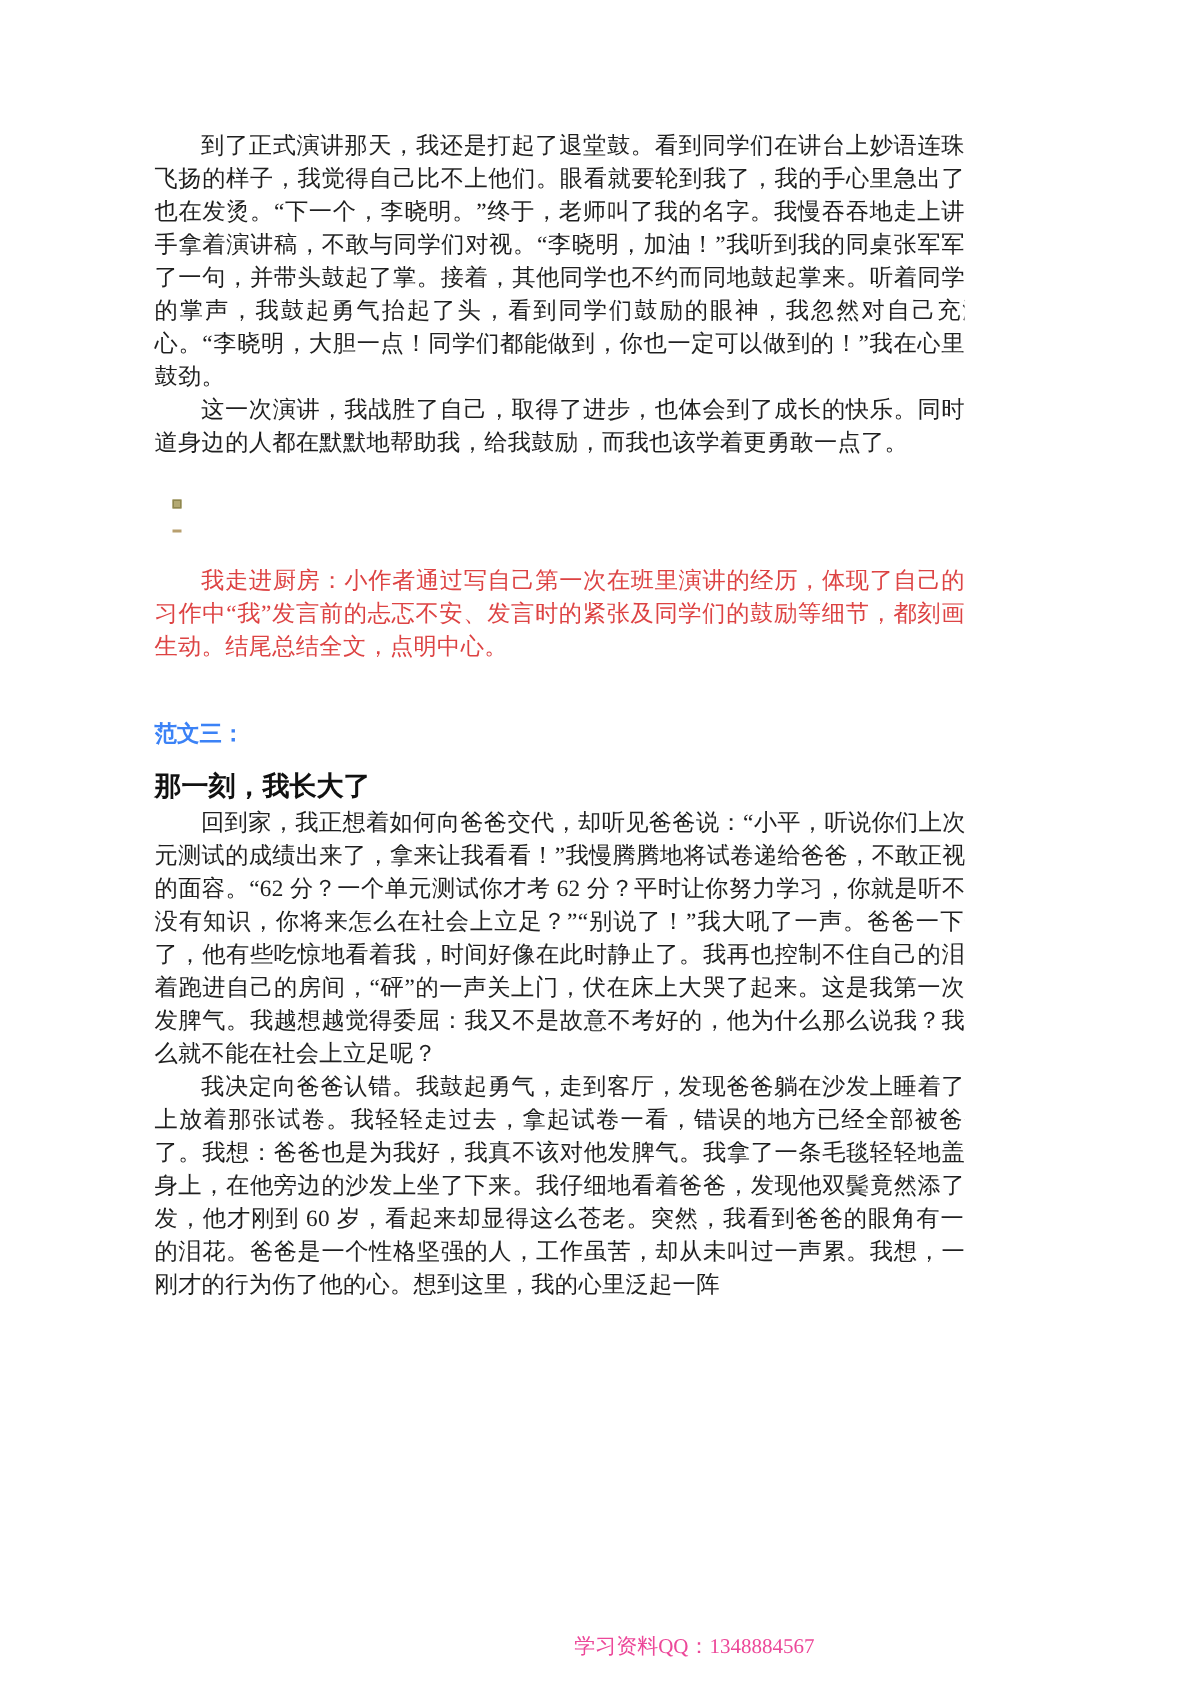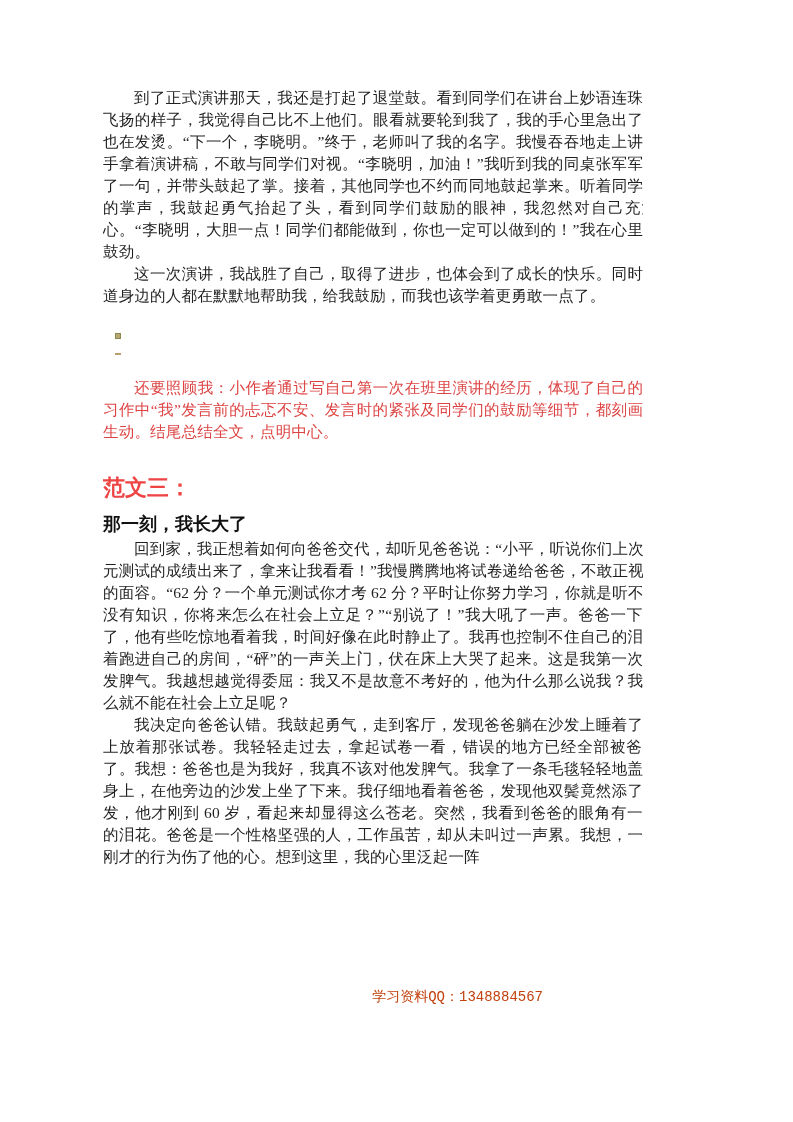--- a/index.html
+++ b/index.html
@@ -55,65 +55,65 @@
     font-family: "Liberation Serif", serif;
     font-size: 15.5px;
     line-height: 22px;
     color: #dd4343;
     text-align: justify;
     text-indent: 2em;
     letter-spacing: 0.2px;
   }
   .section-heading {
     margin: 36px 0 0 0;
-    font-family: Liberation Mono, monospace;
+    font-family: Liberation Sans, sans-serif;
     font-weight: bold;
-    font-size: 22px;
+    font-size: 15px;
     line-height: 22px;
-    color: #ef4444;
+    color: #3b82f6;
   }
   .essay-title {
     margin: 11px 0 0 0;
     text-align: left;
     font-family: "Liberation Sans", sans-serif;
     font-weight: bold;
     font-size: 18px;
     line-height: 24px;
     color: #111111;
   }
   .essay-body {
     margin-top: 2px;
   }
   .footer {
     position: absolute;
-    top: 988px;
+    top: 1090px;
     right: 100px;
-    font-family: Liberation Mono, monospace;
+    font-family: Liberation Serif, serif;
     font-size: 14px;
     line-height: 18px;
-    color: #c2410c;
+    color: #ec4899;
   }
 </style>
 </head>
 <body>
 
 <div class="page">
   <div class="content">
 
     <section>
       <p class="para">到了正式演讲那天，我还是打起了退堂鼓。看到同学们在讲台上妙语连珠、神采飞扬的样子，我觉得自己比不上他们。眼看就要轮到我了，我的手心里急出了汗，脸也在发烫。“下一个，李晓明。”终于，老师叫了我的名字。我慢吞吞地走上讲台，双手拿着演讲稿，不敢与同学们对视。“李晓明，加油！”我听到我的同桌张军军率先喊了一句，并带头鼓起了掌。接着，其他同学也不约而同地鼓起掌来。听着同学们给我的掌声，我鼓起勇气抬起了头，看到同学们鼓励的眼神，我忽然对自己充满了信心。“李晓明，大胆一点！同学们都能做到，你也一定可以做到的！”我在心里为自己鼓劲。</p>
       <p class="para">这一次演讲，我战胜了自己，取得了进步，也体会到了成长的快乐。同时，我知道身边的人都在默默地帮助我，给我鼓励，而我也该学着更勇敢一点了。</p>
     </section>
 
     <div class="stray-marks">
       <span class="mark mark-square"></span>
       <span class="mark mark-dash"></span>
     </div>
 
-    <p class="comment"><span>还要照顾我：</span><span>小作者通过写自己第一次在班里演讲的经历，体现了自己的成长。习作中“我”发言前的忐忑不安、发言时的紧张及同学们的鼓励等细节，都刻画得非常生动。结尾总结全文，点明中心。</span></p>
+    <p class="comment"><span>我走进厨房：</span><span>小作者通过写自己第一次在班里演讲的经历，体现了自己的成长。习作中“我”发言前的忐忑不安、发言时的紧张及同学们的鼓励等细节，都刻画得非常生动。结尾总结全文，点明中心。</span></p>
 
     <h2 class="section-heading">范文三：</h2>
 
     <h3 class="essay-title">那一刻，我长大了</h3>
 
     <section class="essay-body">
       <p class="para">回到家，我正想着如何向爸爸交代，却听见爸爸说：“小平，听说你们上次数学单元测试的成绩出来了，拿来让我看看！”我慢腾腾地将试卷递给爸爸，不敢正视他严肃的面容。“62 分？一个单元测试你才考 62 分？平时让你努力学习，你就是听不进去。没有知识，你将来怎么在社会上立足？”“别说了！”我大吼了一声。爸爸一下子愣住了，他有些吃惊地看着我，时间好像在此时静止了。我再也控制不住自己的泪水，哭着跑进自己的房间，“砰”的一声关上门，伏在床上大哭了起来。这是我第一次对爸爸发脾气。我越想越觉得委屈：我又不是故意不考好的，他为什么那么说我？我将来怎么就不能在社会上立足呢？</p>
       <p class="para">我决定向爸爸认错。我鼓起勇气，走到客厅，发现爸爸躺在沙发上睡着了，茶几上放着那张试卷。我轻轻走过去，拿起试卷一看，错误的地方已经全部被爸爸改正了。我想：爸爸也是为我好，我真不该对他发脾气。我拿了一条毛毯轻轻地盖在爸爸身上，在他旁边的沙发上坐了下来。我仔细地看着爸爸，发现他双鬓竟然添了一些白发，他才刚到 60 岁，看起来却显得这么苍老。突然，我看到爸爸的眼角有一颗晶莹的泪花。爸爸是一个性格坚强的人，工作虽苦，却从未叫过一声累。我想，一定是我刚才的行为伤了他的心。想到这里，我的心里泛起一阵</p>
     </section>
 

